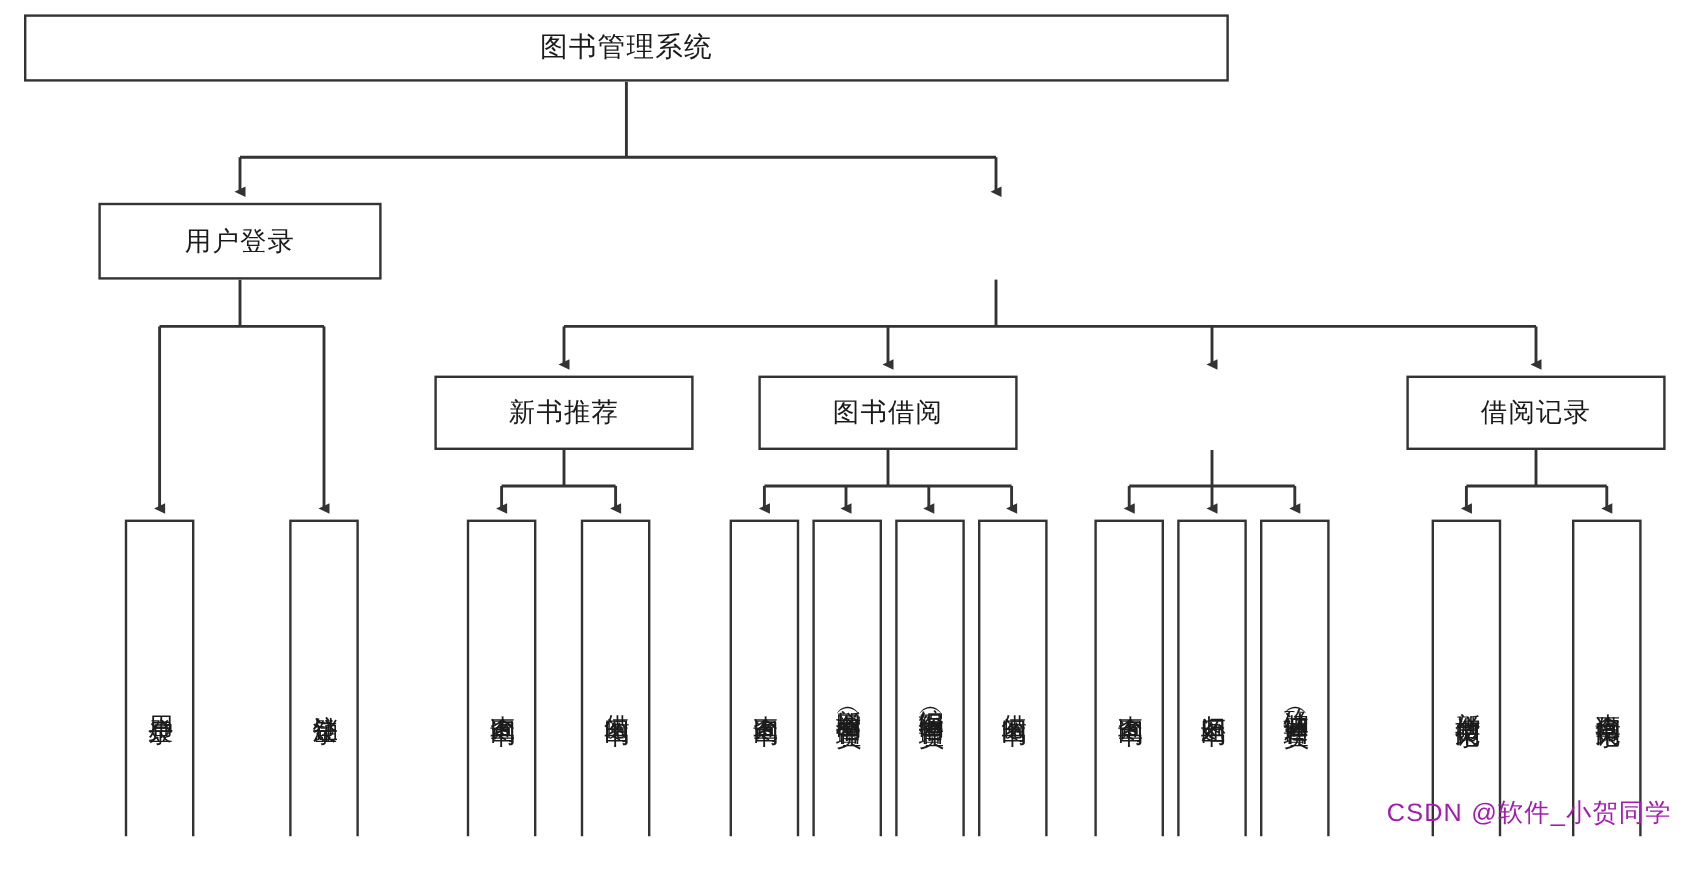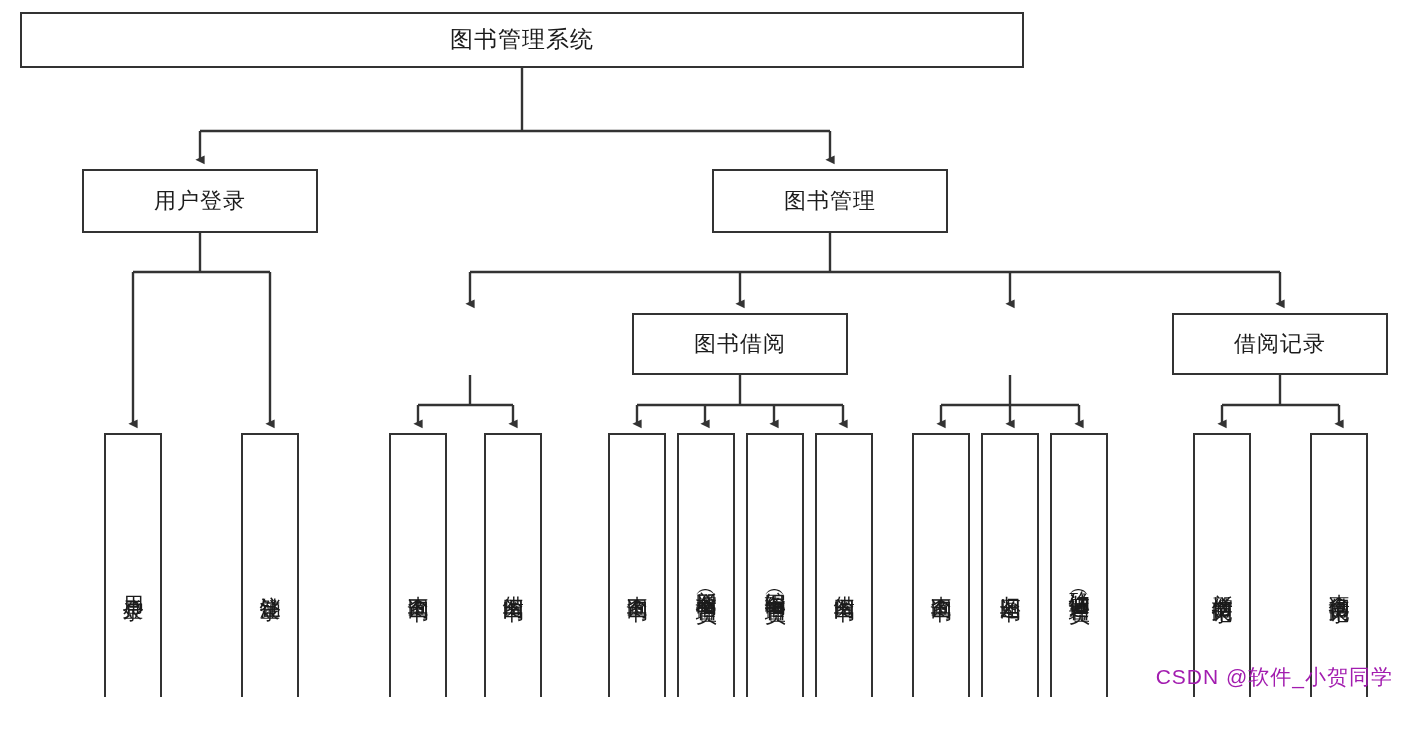--- a/index.html
+++ b/index.html
@@ -126,24 +126,24 @@
     </g>
   </svg>
 
   <div class="node node-h node-root" style="left:20px; top:12px; width:1004px; height:56px;">
     <span>图书管理系统</span>
   </div>
 
   <div class="node node-h" style="left:82px; top:169px; width:236px; height:64px;">
     <span>用户登录</span>
   </div>
-  <div class="node node-h" style="left:712px; top:169px; width:236px; height:64px;">
-    <span>图书管理</span>
+
+  <div class="node node-h" style="left:362px; top:313px; width:216px; height:62px;">
+    <span>新书推荐</span>
   </div>
-
   <div class="node node-h" style="left:632px; top:313px; width:216px; height:62px;">
     <span>图书借阅</span>
   </div>
   <div class="node node-h" style="left:1172px; top:313px; width:216px; height:62px;text-align:center;">
     <span>借阅记录</span>
   </div>
 
   <div class="node node-v" style="left:104px; top:433px; width:58px; height:300px;">
     <span class="vtext">用户登录</span>
   </div>

